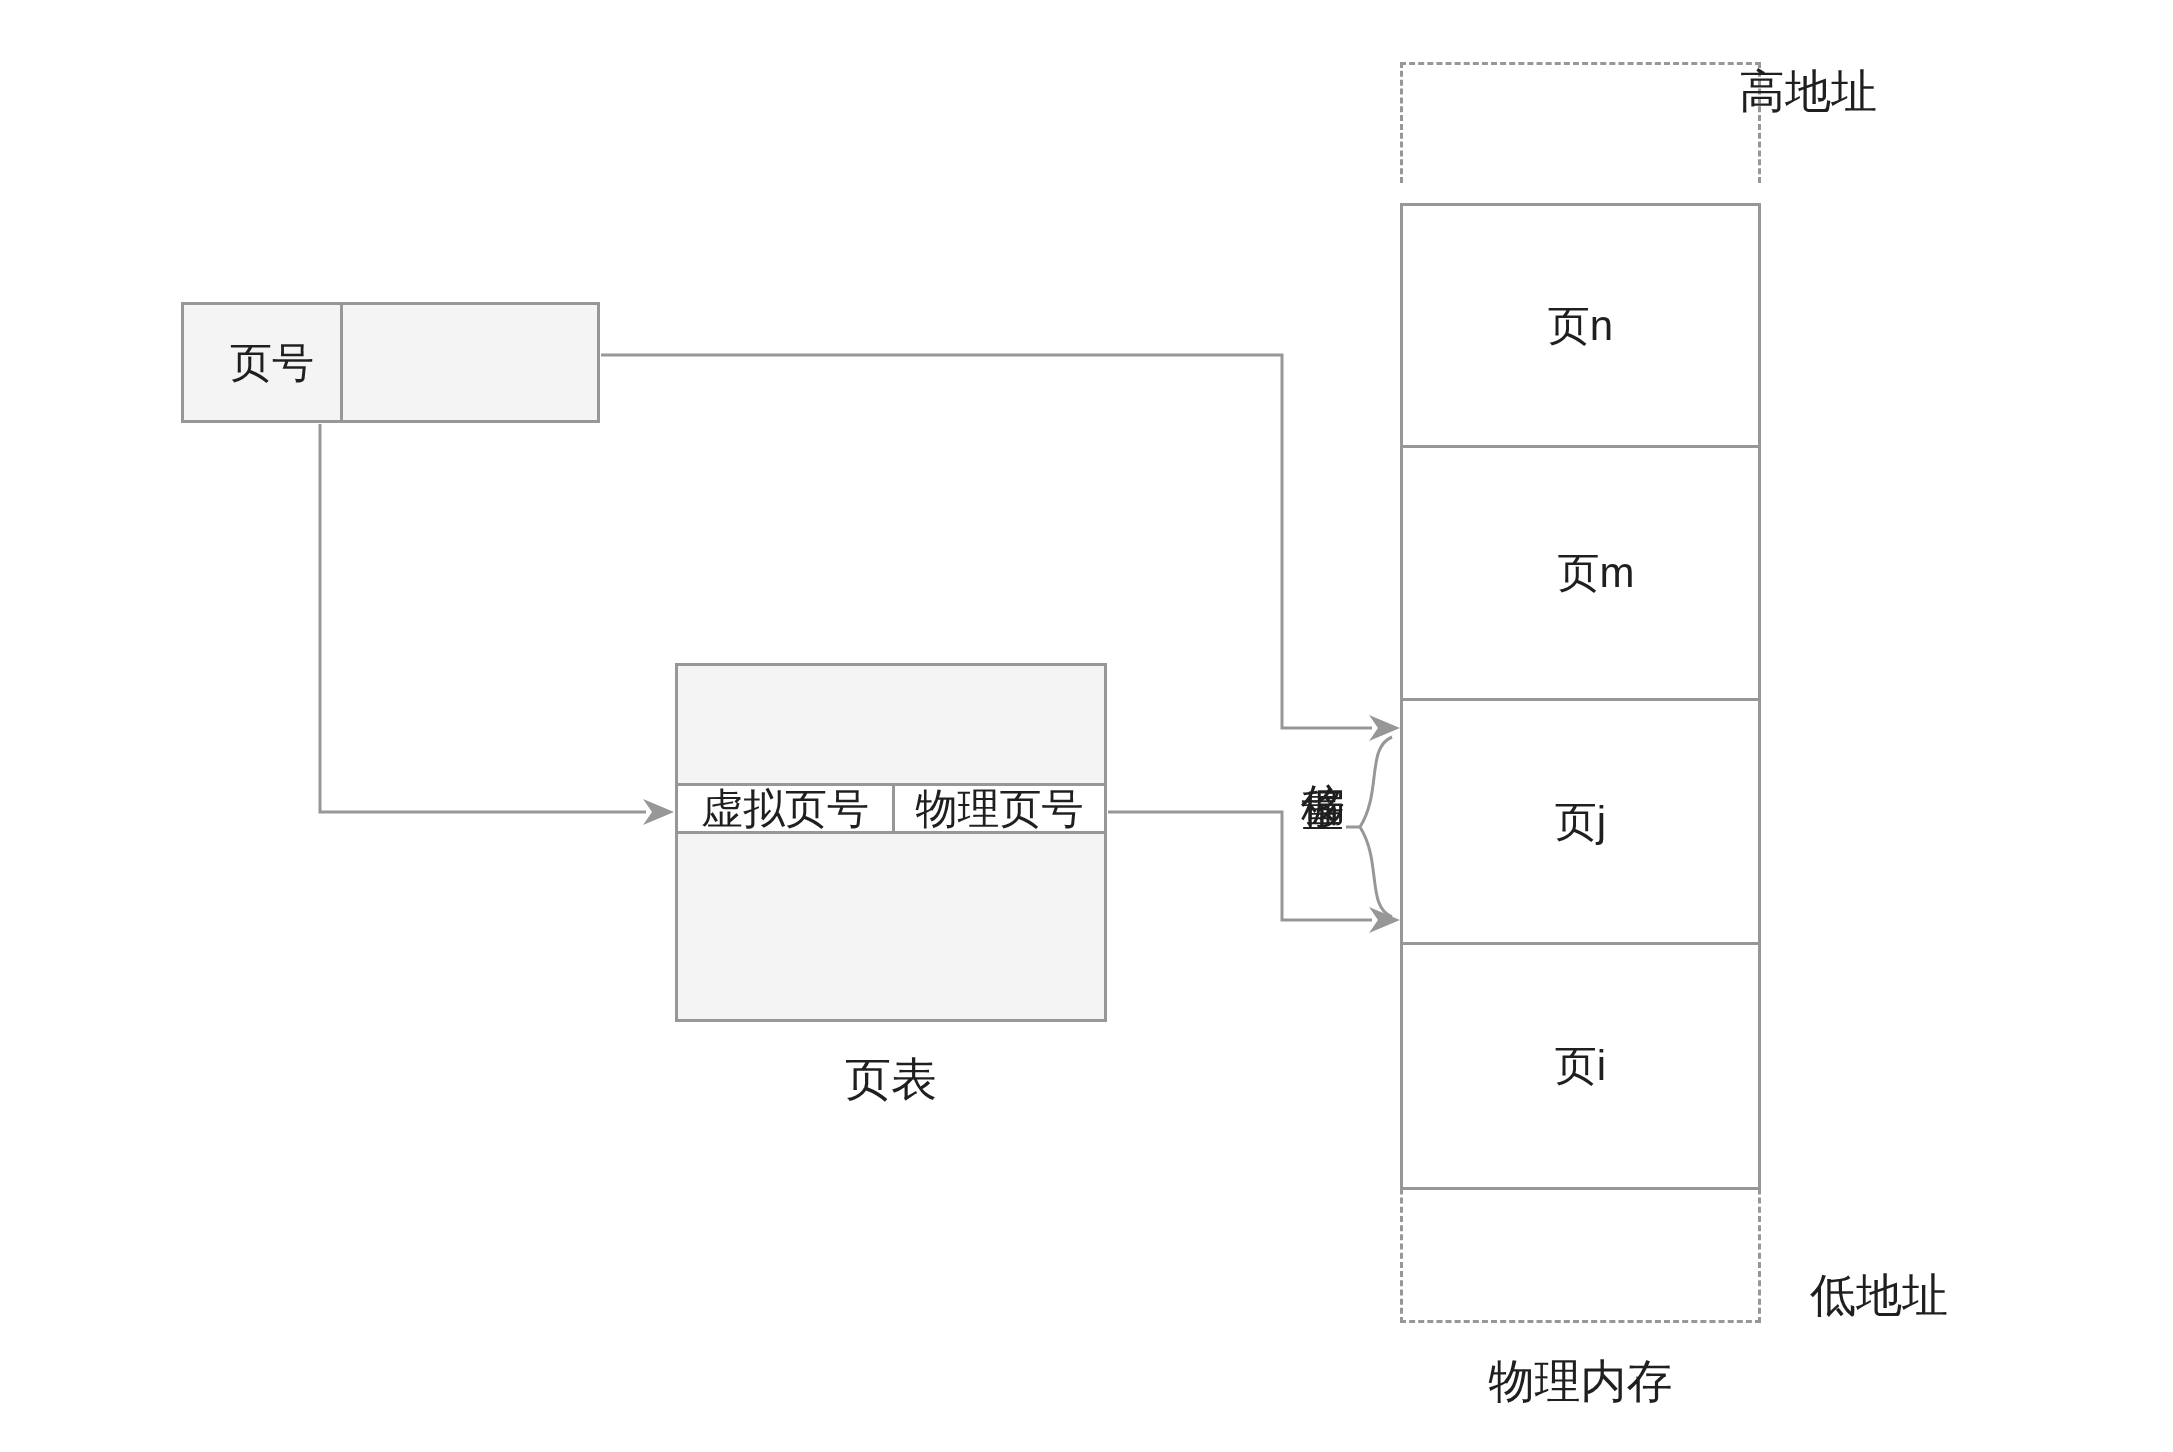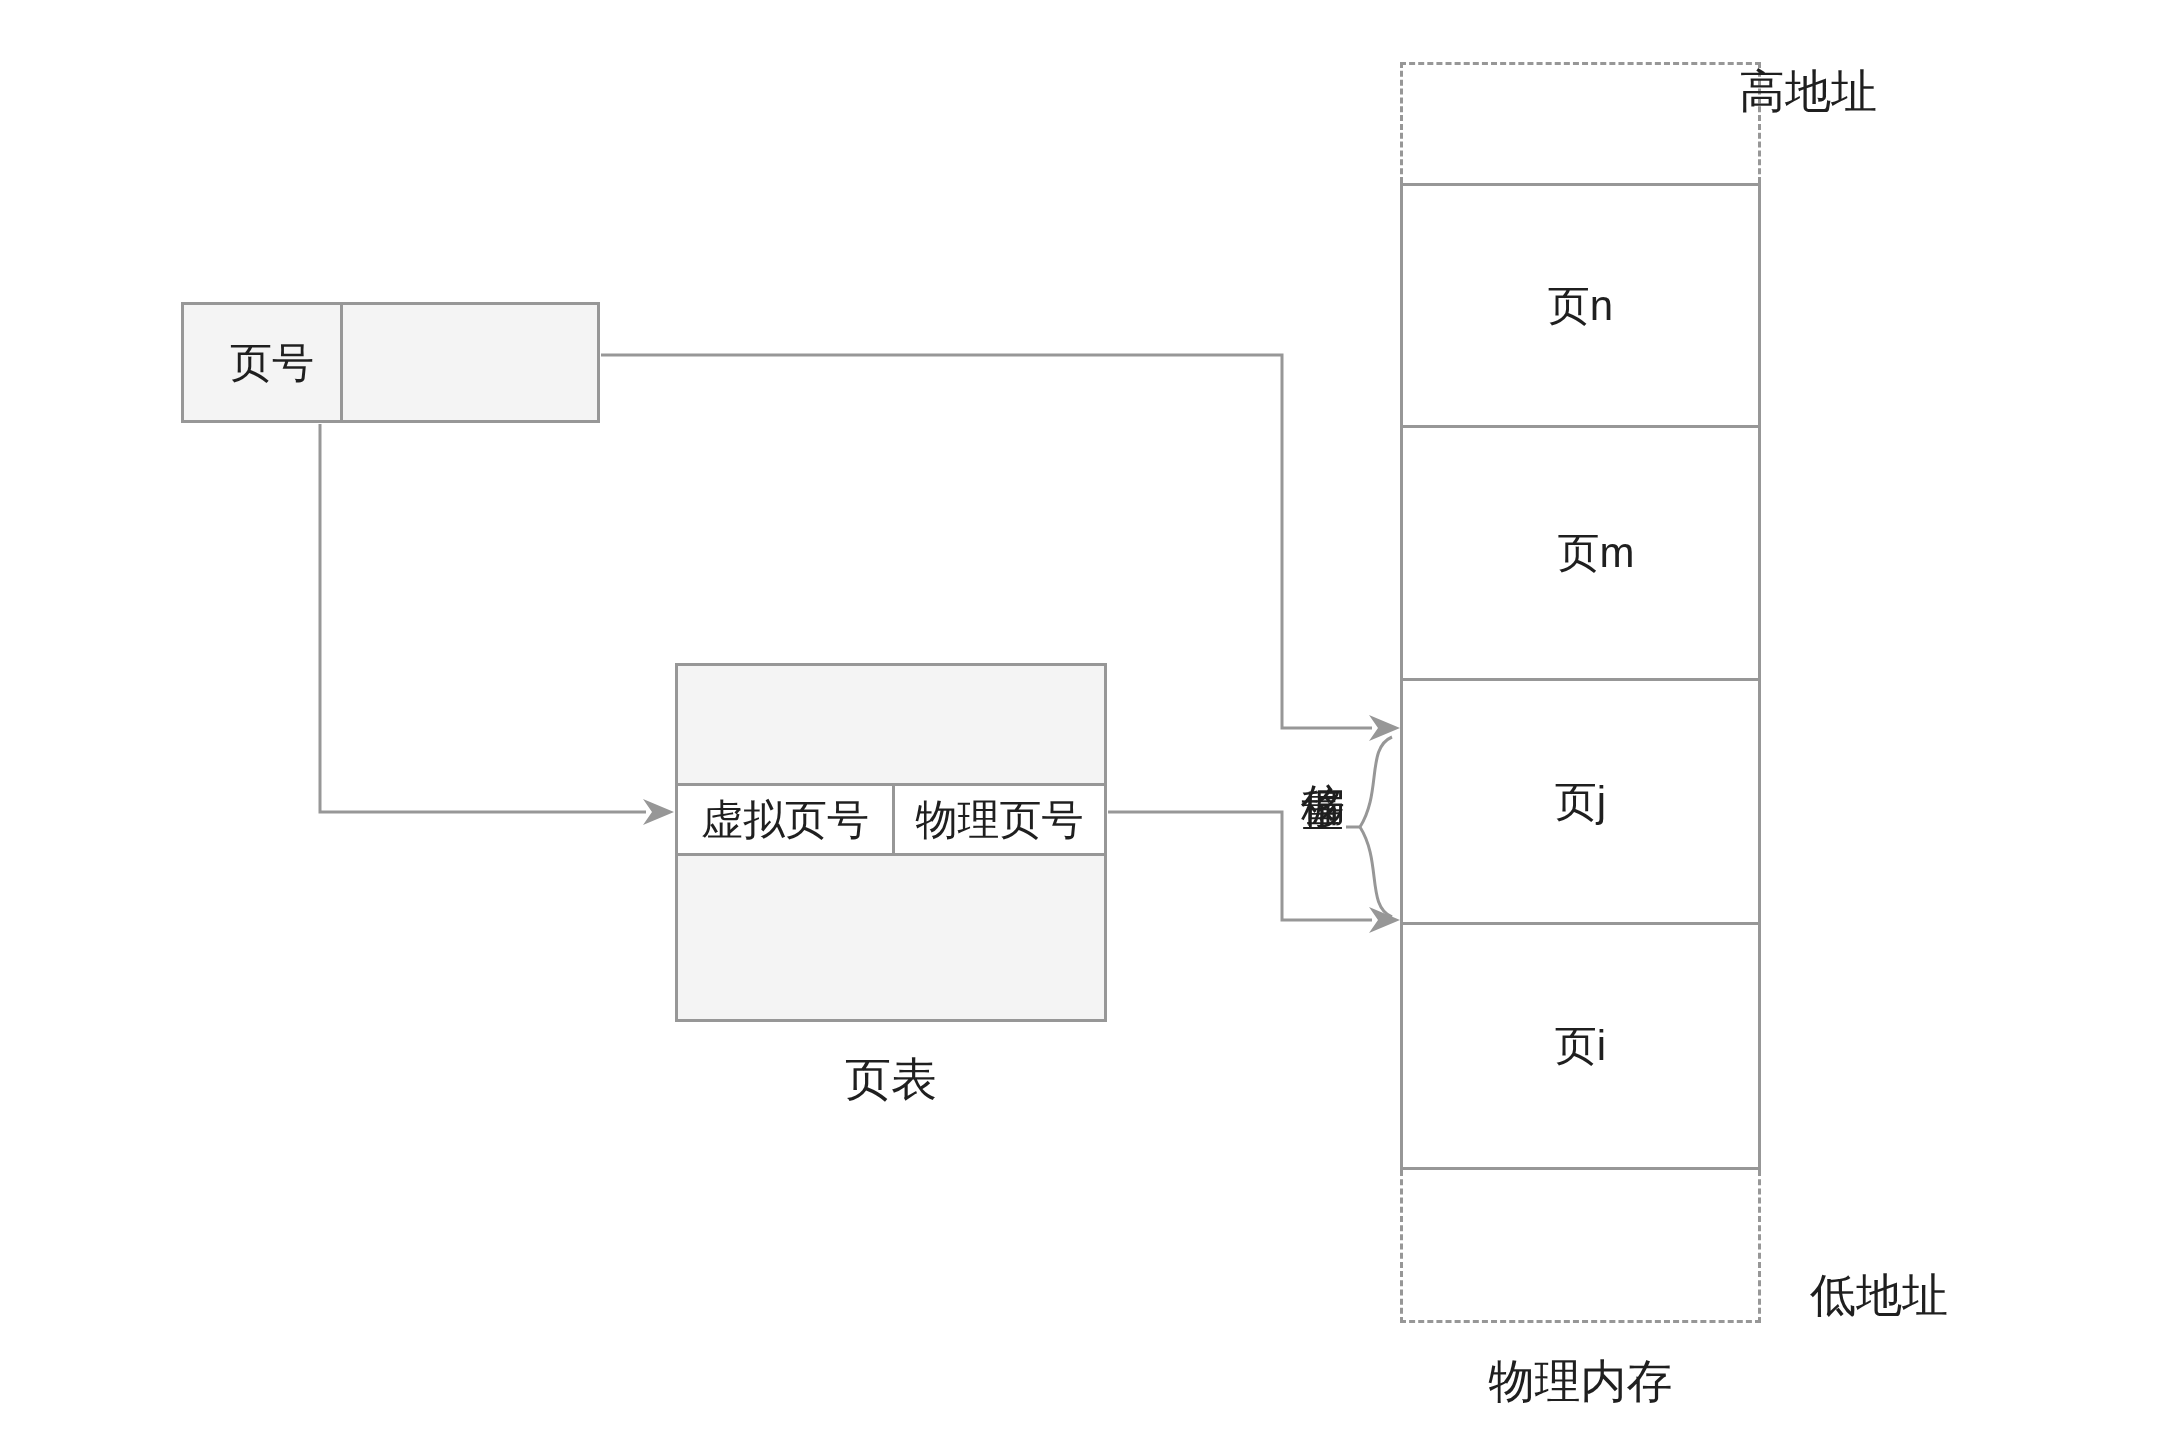--- a/index.html
+++ b/index.html
@@ -28,21 +28,21 @@
   }
   .va-cell.first{width:139px;border-right:3px solid #979797;}
   .va-cell.second{flex:1;}
 
   
   .pt-box{
     position:absolute;left:675px;top:663px;width:432px;height:359px;
     box-sizing:border-box;border:3px solid #979797;background:#f4f4f4;
   }
   .pt-row{
-    position:absolute;left:-3px;top:117px;width:432px;height:73px;
+    position:absolute;left:-3px;top:117px;width:432px;height:51px;
     box-sizing:border-box;border:3px solid #979797;background:#ffffff;
     display:flex;
   }
   .pt-cell{
     box-sizing:border-box;display:flex;align-items:center;justify-content:center;
     font-size:42px;
   }
   .pt-cell.first{width:217px;border-right:3px solid #979797;}
   .pt-cell.second{flex:1;}
 
@@ -50,20 +50,21 @@
   .mem{position:absolute;left:1400px;top:62px;width:361px;height:1261px;}
   .mem > div{position:absolute;left:0;width:361px;box-sizing:border-box;}
   .mem-dashed-top{
     top:0;height:121px;
     border-left:3px dashed #979797;border-right:3px dashed #979797;border-top:3px dashed #979797;
   }
   .mem-row{
     border-left:3px solid #979797;border-right:3px solid #979797;border-top:3px solid #979797;
     background:#ffffff;display:flex;align-items:center;justify-content:center;
     font-size:42px;
+    margin-top:20px;
   }
   .mem-row.r0{top:121px;height:242px;}
   .mem-row.r1{top:363px;height:253px;padding-left:31px;}
   .mem-row.r2{top:616px;height:244px;}
   .mem-row.r3{top:860px;height:248px;border-bottom:3px solid #979797;}
   .mem-dashed-bottom{
     top:1108px;height:153px;
     border-left:3px dashed #979797;border-right:3px dashed #979797;border-bottom:3px dashed #979797;
   }
 

